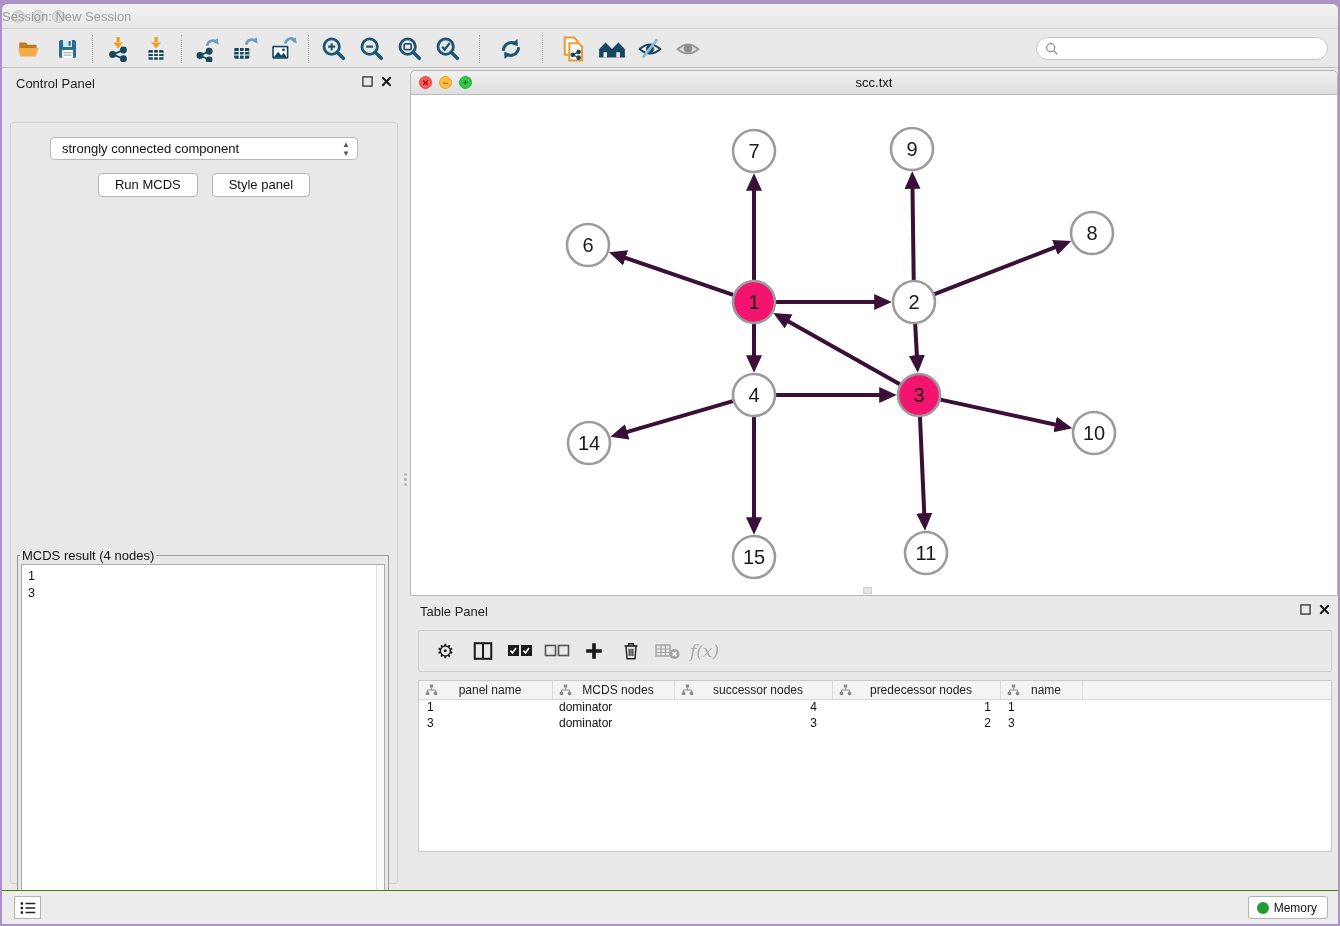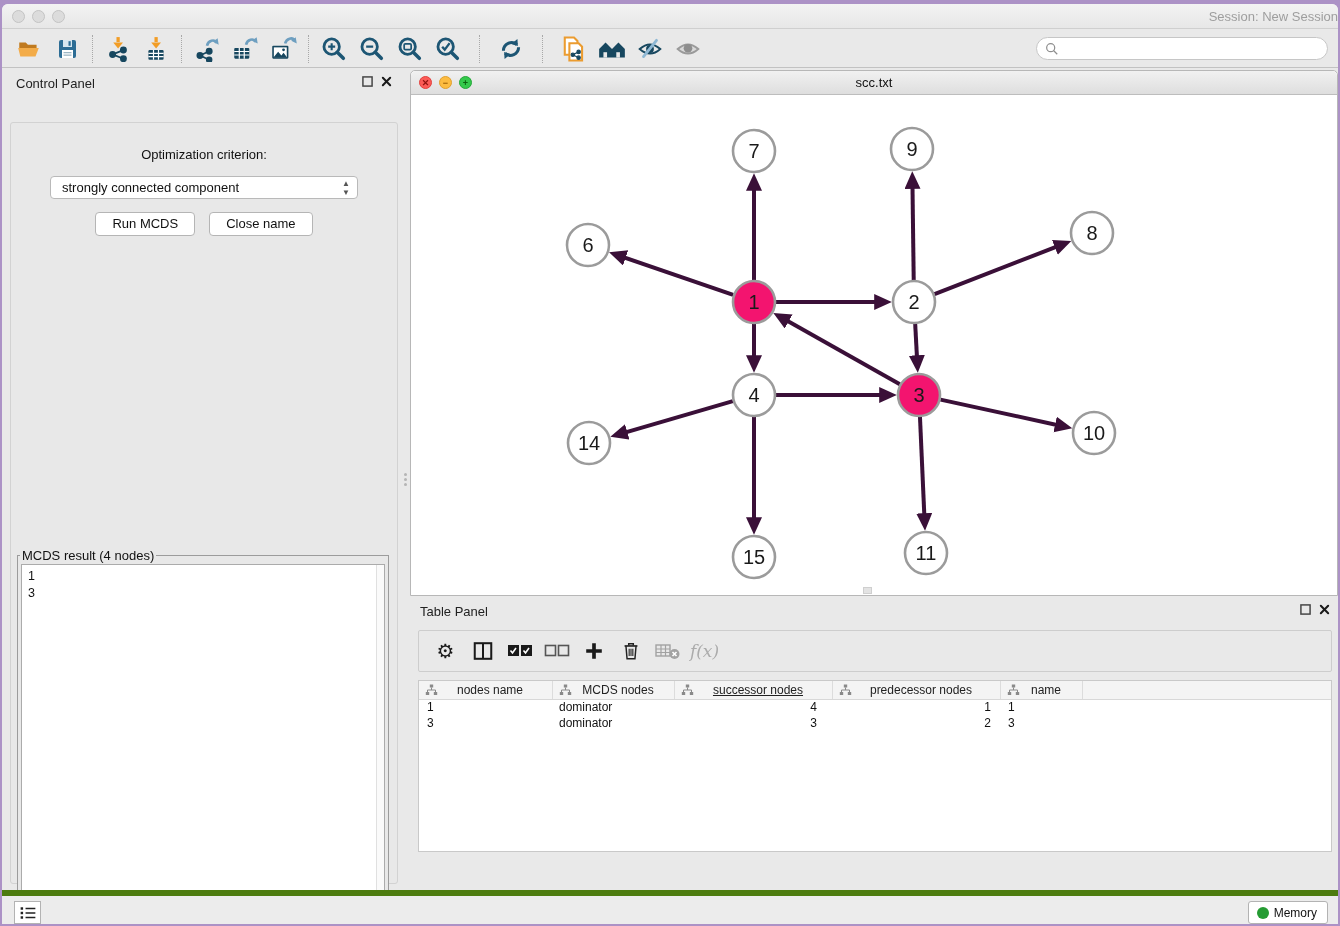--- a/index.html
+++ b/index.html
@@ -7,21 +7,21 @@
   body { background:#ac92c6; font-family:"Liberation Sans",sans-serif; overflow:hidden; }
   #app { position:absolute; left:2px; top:4px; width:1336px; height:920px;
          background:#e9e9e9; border-radius:6px 6px 0 0; overflow:hidden; }
 
   
   #titlebar { position:absolute; left:0; top:0; width:100%; height:25px;
     background:linear-gradient(#f3f3f3,#e7e7e7); border-bottom:1px solid #cfcfcf; }
   .traffic { position:absolute; top:6px; width:13px; height:13px; border-radius:50%;
     text-align:center; font-size:9px; line-height:13px; font-weight:bold; }
   .t-gray { background:#dcdcdc; border:1px solid #c3c3c3; }
-  #window-title { position:absolute; width:100%; text-align:right; top:5px;
+  #window-title { position:absolute; width:100%; text-align:left; top:5px;
     font-size:13px; color:#9e9e9e; }
 
   
   #toolbar { position:absolute; left:0; top:26px; width:100%; height:38px;
     background:#e9e9e9; border-bottom:1px solid #c2c2c2; display:flex; align-items:center; }
   .tbtn { width:38px; height:32px; display:flex; align-items:center; justify-content:center; }
   .tsep { width:1px; height:28px; border-left:1px dotted #a8a8a8; margin:0 6px; }
   #search-wrap { position:absolute; right:10px; top:7px; width:292px; height:23px;
     background:#fff; border:1px solid #c6c6c6; border-radius:12px; display:flex; align-items:center; }
   #search-input { border:none; outline:none; background:transparent; flex:1; height:19px;
@@ -95,21 +95,21 @@
     font-size:12px; color:#222; }
   .th svg { margin:0 0 0 6px; }
   .th span { flex:1; text-align:center; padding-right:10px; }
   .tr { display:flex; height:16px; font-size:12px; color:#111; }
   .td { overflow:hidden; white-space:nowrap; }
 
   #tp-tabs { position:absolute; left:0; top:267px; width:100%; display:flex; justify-content:center; }
 
   
   #statusbar { position:absolute; left:0; bottom:0; width:100%; height:34px;
-    background:#ececec; border-top:6px solid #4d7c0f; }
+    background:#ececec; border-top:1px solid #4d7c0f; }
   #list-btn { position:absolute; left:12px; top:5px; width:27px; height:23px; background:#fff;
     border:1px solid #b3b3b3; display:flex; align-items:center; justify-content:center; }
   #memory-btn { position:absolute; right:10px; top:5px; height:23px; background:#fff;
     border:1px solid #b3b3b3; border-radius:3px; display:flex; align-items:center;
     padding:0 10px 0 8px; gap:5px; font-size:12px; color:#111; }
   #memory-dot { width:12px; height:12px; border-radius:50%; }
 </style>
 </head>
 <body>
 
@@ -284,28 +284,27 @@
     <div id="cp-title">Control Panel</div>
     <div class="headbtns" style="right:10px">
       <svg class="mini-ic" width="11" height="11" viewBox="0 0 12 12">
         <rect x="1" y="1" width="10" height="10" fill="none" stroke="#444" stroke-width="1.6"></rect>
       </svg>
       <svg class="mini-ic" width="11" height="11" viewBox="0 0 12 12">
         <path d="M2 2l8 8M10 2l-8 8" stroke="#1a1a1a" stroke-width="2.2" stroke-linecap="round"></path>
       </svg>
     </div>
     <div id="cp-body">
-      <div id="opt-label">Optimization criterion:</div>
       <div id="criterion-select">
         <span>strongly connected component</span>
         <span class="spin">▲<br>▼</span>
       </div>
       <div id="cp-buttons">
         <button class="pushbtn">Run MCDS</button>
-        <button class="pushbtn">Close name</button>
+        <button class="pushbtn">Style panel</button>
       </div>
       <fieldset id="mcds-fieldset">
         <legend>MCDS result (4 nodes)</legend>
         <div id="mcds-result-box">
           <pre id="mcds-result-lines">1
 3</pre>
           <div id="mcds-scroll"></div>
         </div>
       </fieldset>
     </div>
@@ -441,34 +440,34 @@
       <div id="tp-header">
           <div class="th" style="width: 134px;">
             <svg width="13" height="12" viewBox="0 0 13 12">
               <g fill="#8a8a8a">
                 <rect x="4.8" y="0.5" width="3.4" height="3"></rect>
                 <rect x="0.8" y="8" width="3.4" height="3"></rect>
                 <rect x="8.8" y="8" width="3.4" height="3"></rect>
               </g>
               <path d="M6.5 3.5v2.5M2.5 8V6h8v2" stroke="#8a8a8a" fill="none" stroke-width="1"></path>
             </svg>
-            <span>nodes name</span>
+            <span>panel name</span>
           </div>
           <div class="th" style="width: 122px;">
             <svg width="13" height="12" viewBox="0 0 13 12">
               <g fill="#8a8a8a">
                 <rect x="4.8" y="0.5" width="3.4" height="3"></rect>
                 <rect x="0.8" y="8" width="3.4" height="3"></rect>
                 <rect x="8.8" y="8" width="3.4" height="3"></rect>
               </g>
               <path d="M6.5 3.5v2.5M2.5 8V6h8v2" stroke="#8a8a8a" fill="none" stroke-width="1"></path>
             </svg>
             <span>MCDS nodes</span>
           </div>
-          <div class="th" style="width: 158px; text-decoration: underline;">
+          <div class="th" style="width: 158px;">
             <svg width="13" height="12" viewBox="0 0 13 12">
               <g fill="#8a8a8a">
                 <rect x="4.8" y="0.5" width="3.4" height="3"></rect>
                 <rect x="0.8" y="8" width="3.4" height="3"></rect>
                 <rect x="8.8" y="8" width="3.4" height="3"></rect>
               </g>
               <path d="M6.5 3.5v2.5M2.5 8V6h8v2" stroke="#8a8a8a" fill="none" stroke-width="1"></path>
             </svg>
             <span>successor nodes</span>
           </div>

